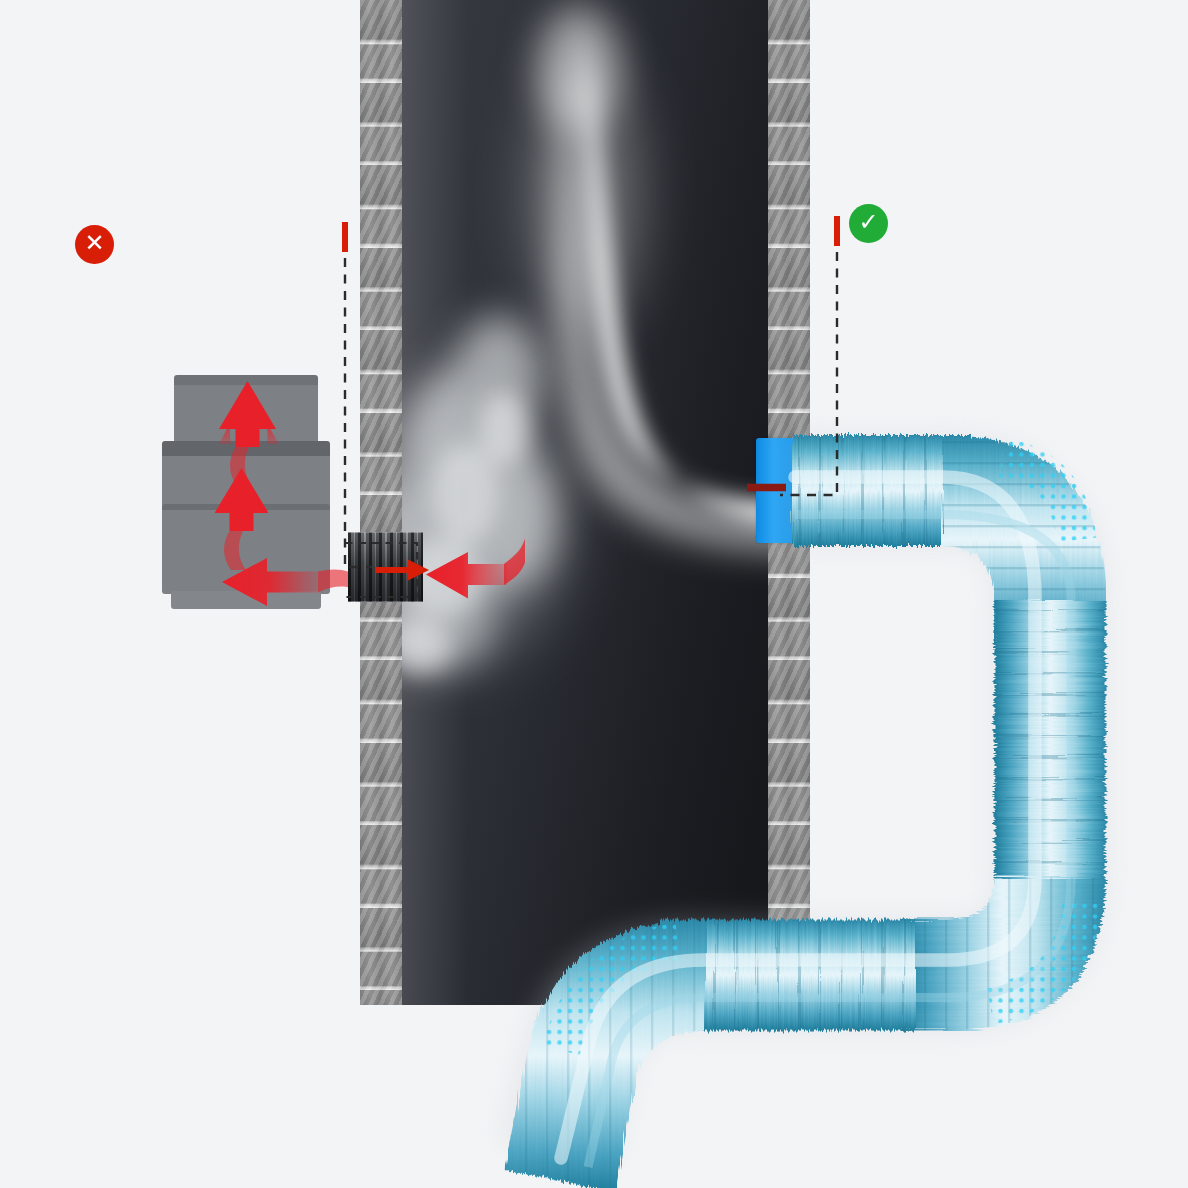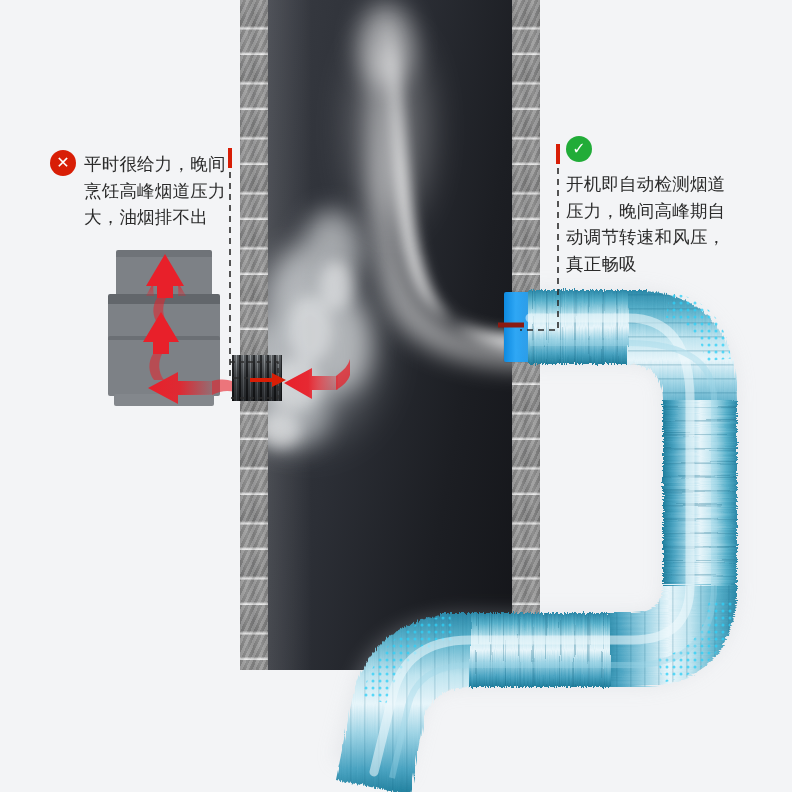--- a/index.html
+++ b/index.html
@@ -345,27 +345,20 @@
 
     <line x1="498" y1="325" x2="524" y2="325" stroke="#8b1a12" stroke-width="5"></line>
   </svg>
 
   <div class="tick left"></div>
   <div class="tick right"></div>
 
   <div class="callout c-left">
     <div class="row">
       <div class="badge bad">✕</div>
-      <div class="ctext">平时很给力，晚间
-烹饪高峰烟道压力
-大，油烟排不出</div>
     </div>
   </div>
 
   <div class="callout c-right">
     <div class="badge good">✓</div>
-    <div class="ctext">开机即自动检测烟道
-压力，晚间高峰期自
-动调节转速和风压，
-真正畅吸</div>
   </div>
 
 </div>
 
 </body></html>

